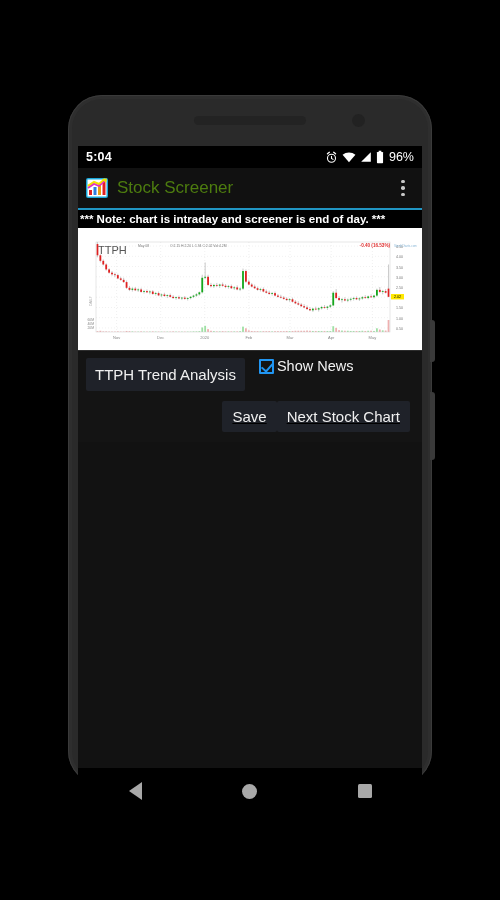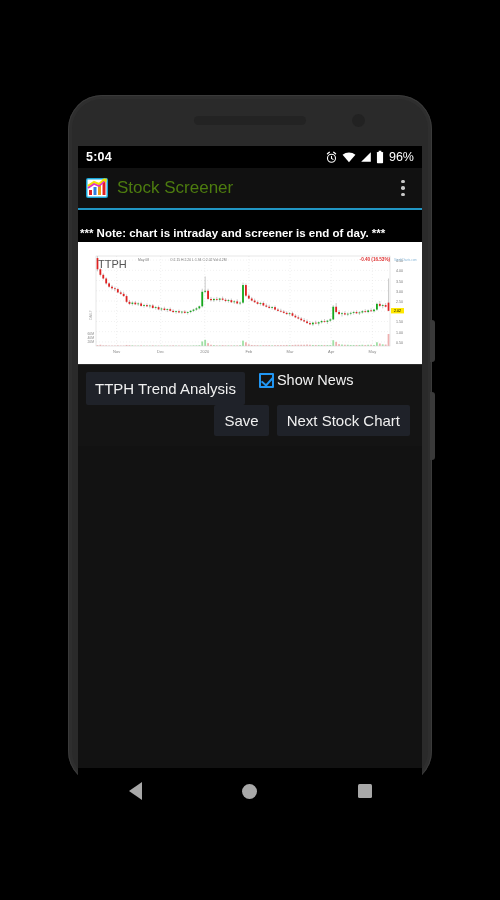--- a/index.html
+++ b/index.html
@@ -120,21 +120,21 @@
   }
 
   #accent-rule { height: 2px; background: #2196c4; }
 
   
   #note-banner {
     background: #000;
     color: #fff;
     font-size: 11.5px;
     font-weight: bold;
-    padding: 17px 2px 3px 2px;
+    padding: 3px 2px 3px 2px;
     white-space: nowrap;
     overflow: hidden;
   }
 
   
   #chart-panel {
     position: relative;
     background: #ffffff;
     height: 122px;
     overflow: hidden;
@@ -185,22 +185,23 @@
     width: 5px; height: 10px;
     border: solid #2196f3;
     border-width: 0 2.6px 2.6px 0;
     transform: rotate(42deg);
   }
   #show-news-label { color: #f2f2f2; font-size: 14.5px; white-space: nowrap; }
 
   #controls-row-2 {
     display: flex;
     justify-content: flex-end;
-    gap: 8px;
+    margin-top: 10px;
     padding-right: 4px;
+    text-decoration: underline;
   }
 
   #content-spacer { background: #121212; flex: 1; }
 
   
   #nav-bar {
     position: absolute;
     left: 0; bottom: 0;
     width: 344px; height: 46px;
     background: #000;

